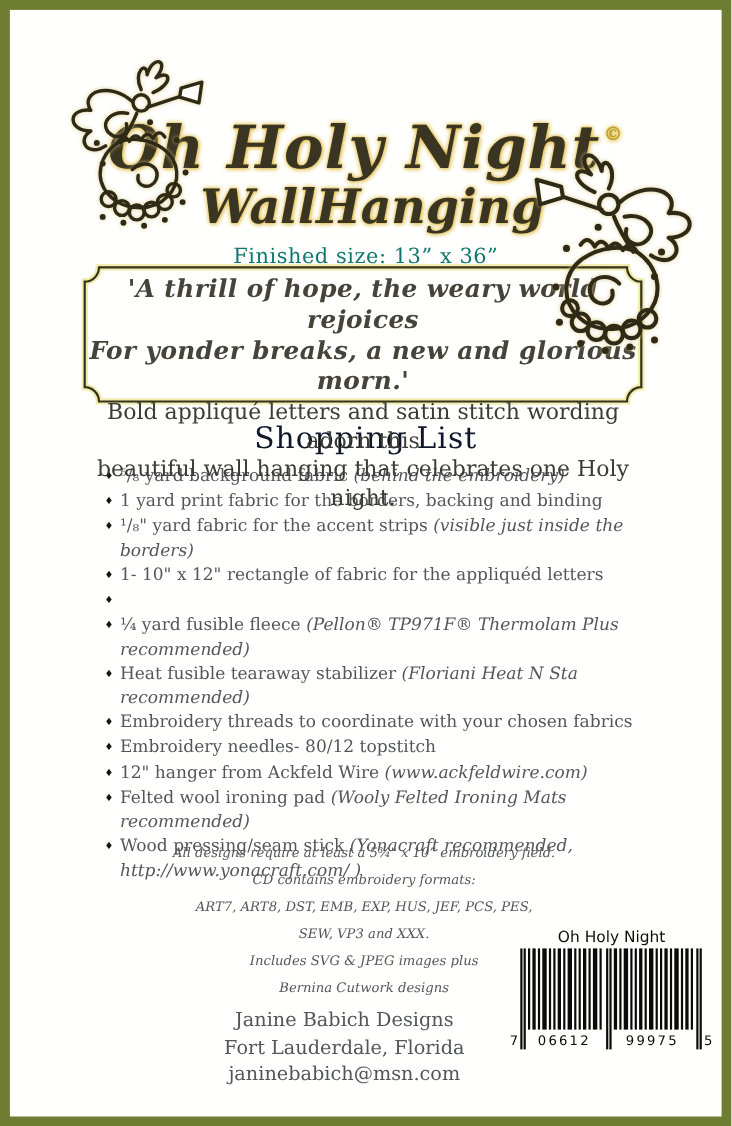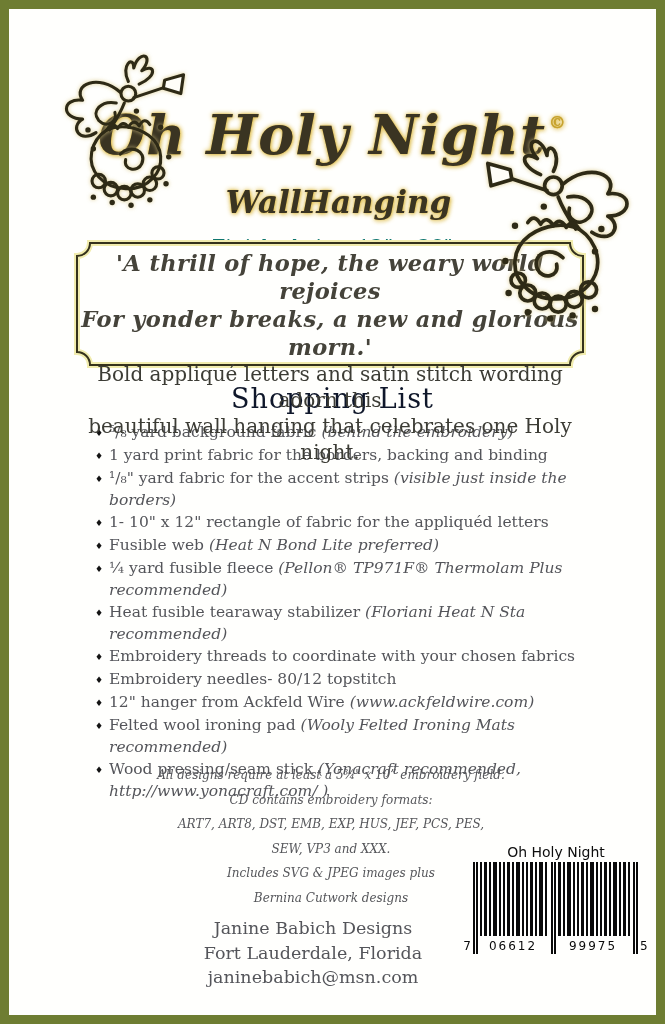--- a/index.html
+++ b/index.html
@@ -17,21 +17,21 @@
   .angel-right { left:458px; top:124px; width:176px; height:216px; transform:scaleX(-1); }
   
   .title-block { position:absolute; left:0; right:0; top:82px; text-align:center; z-index:1; }
   .title-main {
     font-size:54px; font-style:italic; font-weight:bold; letter-spacing:1px;
     color:#3a3422; line-height:62px;
     text-shadow:0 0 1px #c9a53a, 0 0 5px rgba(222,188,68,.95), 1px 1px 4px rgba(222,188,68,.8);
   }
   .title-mark { font-size:17px; vertical-align:26px; color:#c7a32d; font-style:normal; margin-left:3px; }
   .title-sub {
-    font-size:31px; font-style:italic; font-weight:bold; color:#3a3422; line-height:48px; margin-top:12px;
+    font-size:43px; font-style:italic; font-weight:bold; color:#3a3422; line-height:48px; margin-top:0px;
     text-shadow:0 0 1px #c9a53a, 0 0 5px rgba(222,188,68,.95), 1px 1px 4px rgba(222,188,68,.8);
     padding-left:12px;
   }
   .finished-size { font-size:19px; color:#0f766e; margin-top:9px; letter-spacing:.5px; }
   
   .quote-box { position:absolute; left:65px; top:231px; width:512px; height:128px; z-index:2; }
   .quote-frame { position:absolute; left:0; top:0; width:512px; height:128px; }
   .quote-inner { position:relative; padding-top:9px; text-align:center; }
   .quote-script {
     font-size:22.5px; font-style:italic; font-weight:bold; color:#45433a;
@@ -163,21 +163,20 @@
       <li>
         <span class="bullet">♦</span>
         <span class="t"><span>¹/₈" yard fabric for the accent strips </span><em>(visible just inside the borders)</em></span>
       </li>
       <li>
         <span class="bullet">♦</span>
         <span class="t"><span>1- 10" x 12" rectangle of fabric for the appliquéd letters</span></span>
       </li>
       <li>
         <span class="bullet">♦</span>
-        <span class="t"><span>Fusible web </span><em>(Heat N Bond Lite preferred)</em></span>
       </li>
       <li>
         <span class="bullet">♦</span>
         <span class="t"><span>¼ yard fusible fleece </span><em>(Pellon® TP971F® Thermolam Plus
 recommended)</em></span>
       </li>
       <li>
         <span class="bullet">♦</span>
         <span class="t"><span>Heat fusible tearaway stabilizer </span><em>(Floriani Heat N Sta
 recommended)</em></span>

